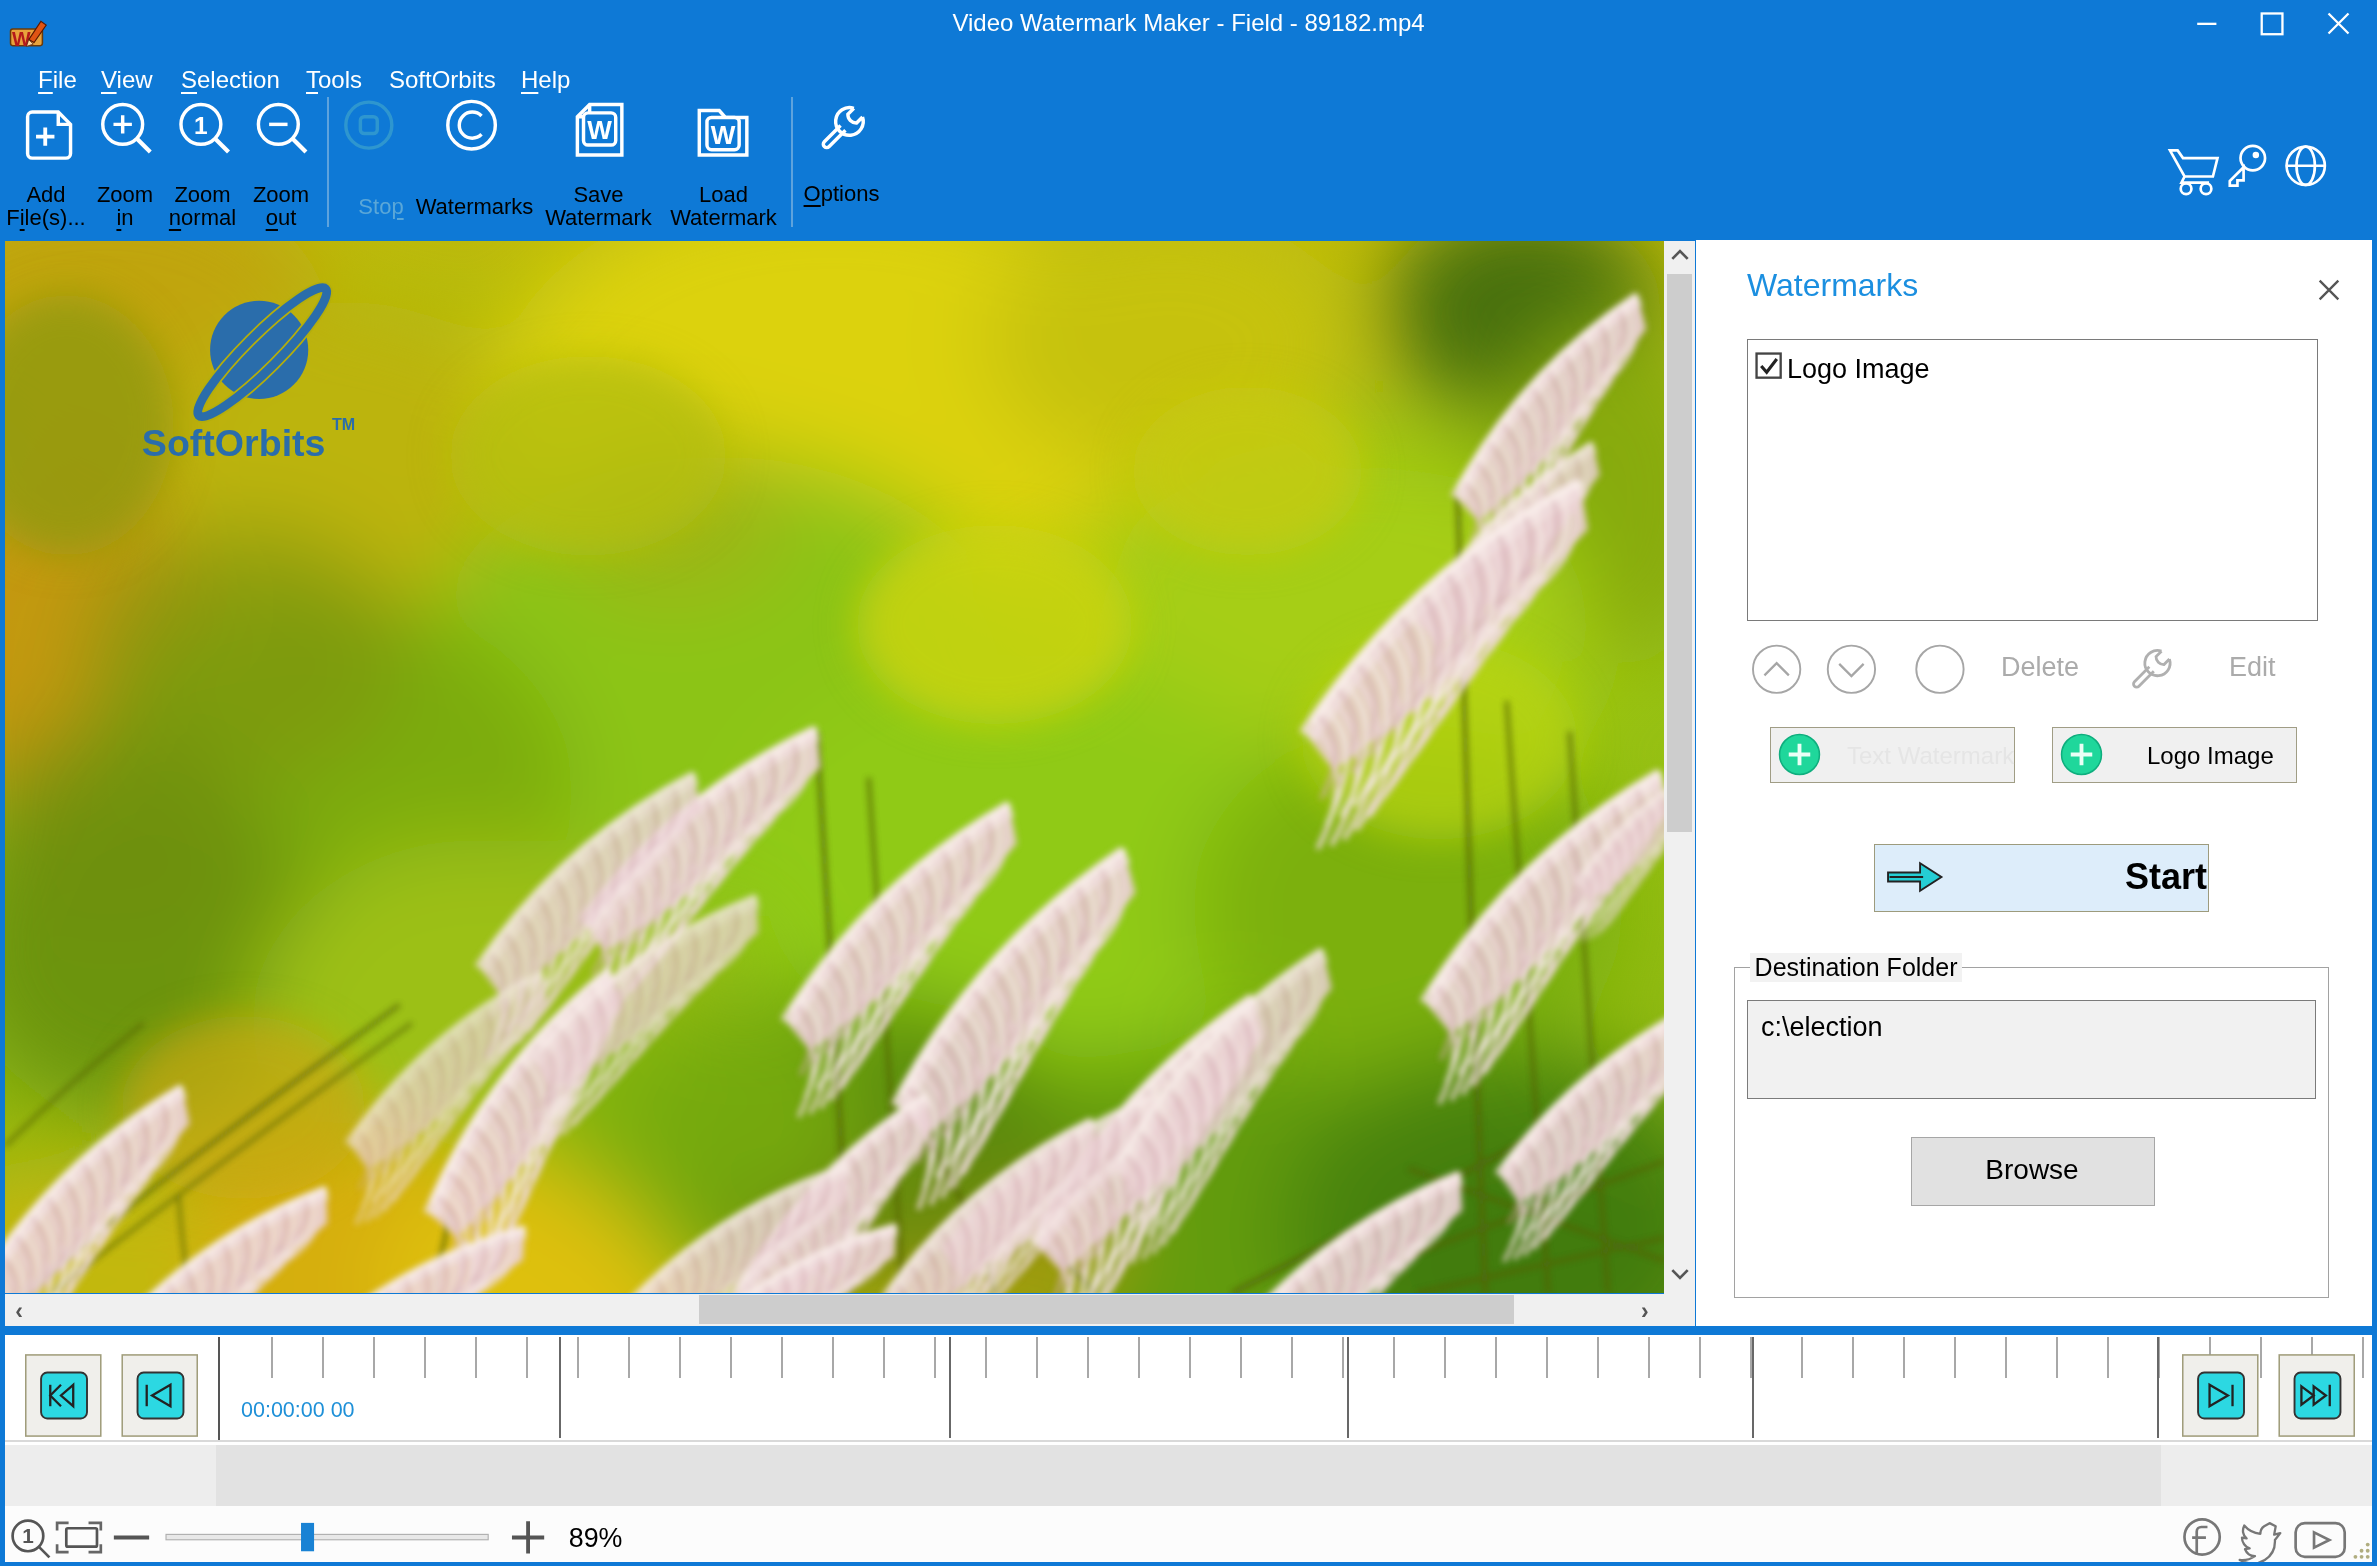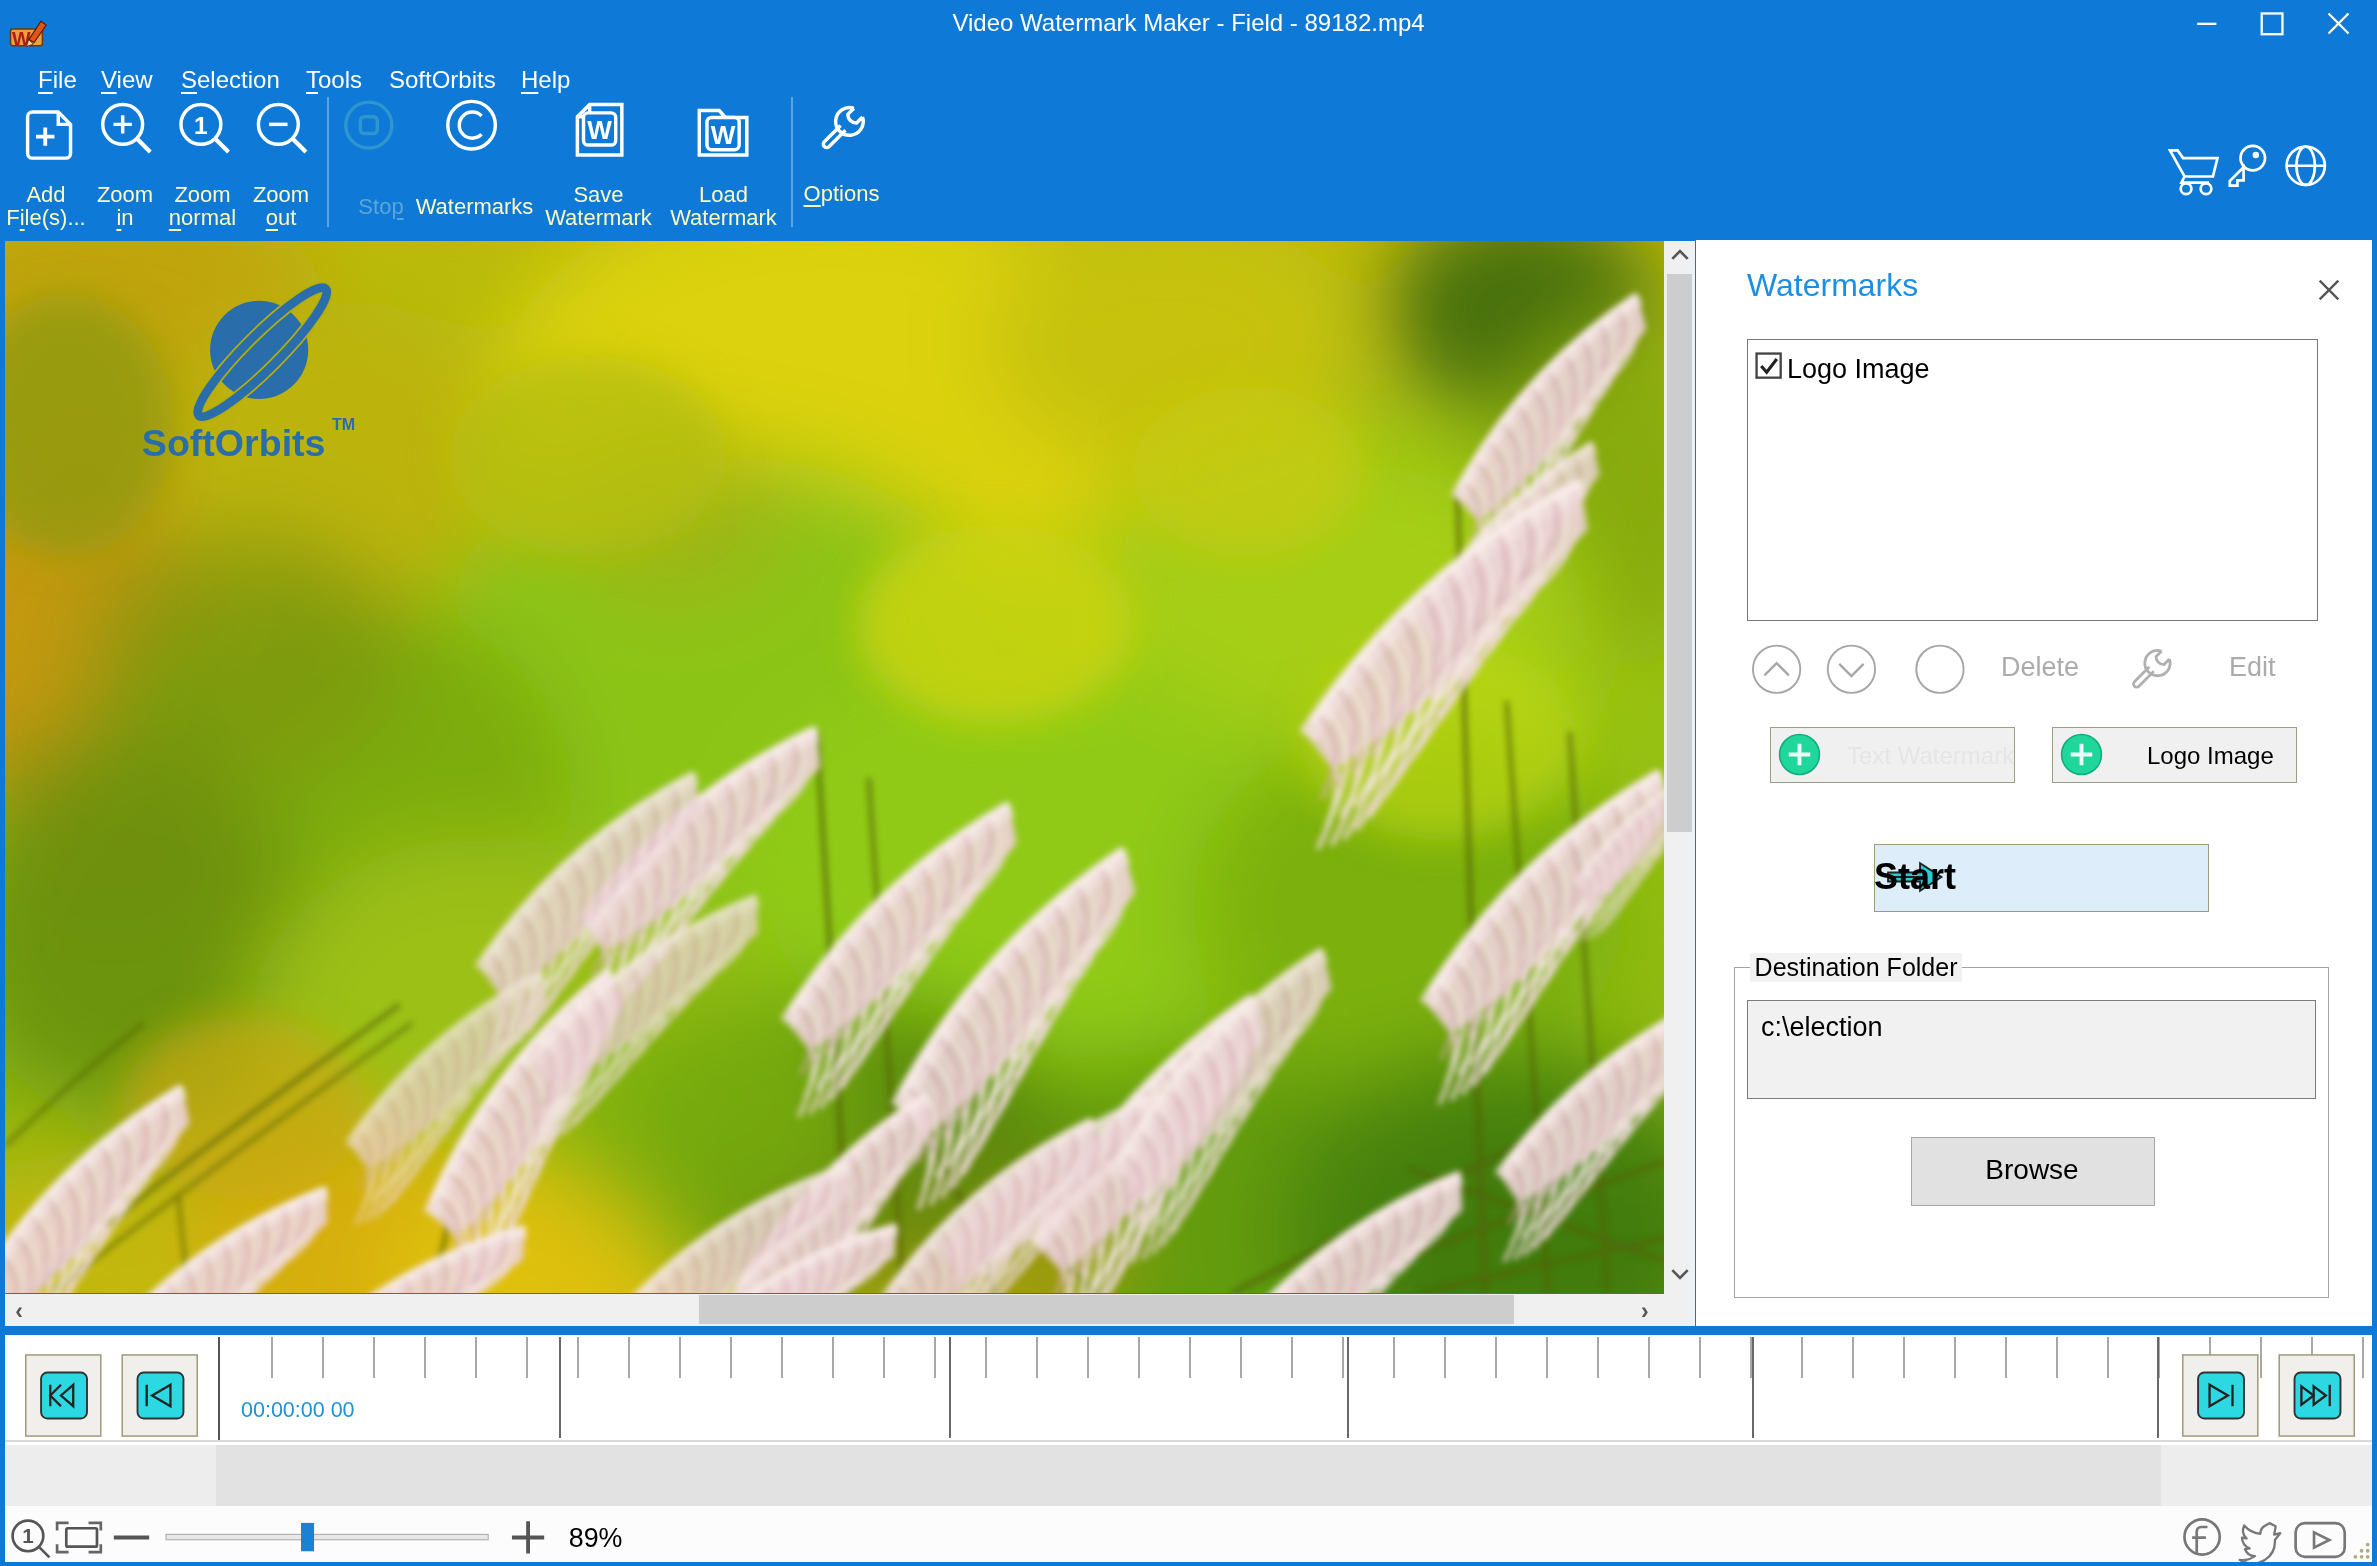--- a/index.html
+++ b/index.html
@@ -4,21 +4,21 @@
 <style>
 html,body{margin:0;padding:0;}
 body{width:2377px;height:1567px;position:relative;overflow:hidden;
   font-family:"Liberation Sans",sans-serif;background:#0e79d6;}
 .abs{position:absolute;}
 #chrome{left:0;top:0;width:2377px;height:240px;background:#0e79d6;}
 #title{left:0;top:9.2px;width:2377px;text-align:center;color:#fff;font-size:24px;}
 #menu{left:35px;top:66px;color:#fff;font-size:24px;}
 #menu span{margin-right:0px;}
 u{text-decoration:underline;text-underline-offset:3.8px;}
-.tlabel{color:#fef9c3;font-size:22px;text-align:center;line-height:23px;}
+.tlabel{color:#000000;font-size:22px;text-align:center;line-height:23px;}
 .tsep{width:1.5px;background:#5ea3dd;top:97px;height:130px;}
 #video{left:4.6px;top:241px;width:1660px;height:1052px;background:#8fae12;overflow:hidden;}
 #vscroll{left:1664px;top:241px;width:31px;height:1085px;background:#f0f0f0;}
 #vthumb{left:1667px;top:274px;width:25px;height:558px;background:#cdcdcd;}
 #hscroll{left:4.6px;top:1294px;width:1660px;height:32px;background:#f0f0f0;}
 #hthumb{left:699px;top:1295px;width:815px;height:29px;background:#cdcdcd;}
 #corner{left:1664px;top:1294px;width:31px;height:32px;background:#f0f0f0;}
 #panel{left:1696px;top:240px;width:676px;height:1086px;background:#ffffff;}
 #blueband{left:0;top:1326px;width:2377px;height:9.2px;background:#0e79d6;}
 #timeline{left:4.6px;top:1335px;width:2368px;height:110px;background:#ffffff;}
@@ -348,21 +348,21 @@
   <path d="M28 14 v28 M14 28 h28" stroke="#eafff6" stroke-width="5"></path>
 </svg>
 <div class="abs" style="left:1847px;top:742px;font-size:24px;color:#e5e5e5;">Text Watermark</div>
 <div class="abs" style="left:2147px;top:742px;font-size:24px;color:#000;">Logo Image</div>
 
 <div class="abs" style="left:1874px;top:844px;width:333px;height:66px;background:#ddedfa;border:1.5px solid #9d9b7d;"></div>
 <svg class="abs" style="left:1885px;top:857px" width="61" height="40" viewBox="0 0 80 52">
   <path d="M4 20 h42 v-12 l28 18 -28 18 v-12 h-42 z" fill="#25cdd4" stroke="#222" stroke-width="2.5"></path>
   <path d="M6 26 h44" stroke="#222" stroke-width="2.5"></path>
 </svg>
-<div class="abs" style="left:1874px;top:856px;width:333px;text-align:left;font-size:36px;font-weight:bold;color:#000;">Start</div>
+<div class="abs" style="left:1874px;top:856px;width:333px;text-align:right;font-size:36px;font-weight:bold;color:#000;">Start</div>
 
 <div class="abs" style="left:1734px;top:967px;width:593px;height:329px;border:1.5px solid #a2a2a2;"></div>
 <div class="abs" style="left:1750px;top:953px;font-size:25px;color:#000;background:#f2f2f2;padding:0 4.6px;">Destination Folder</div>
 <div class="abs" style="left:1747px;top:1000px;width:567px;height:97px;background:#f1f1f1;border:1.5px solid #7b7b7b;"></div>
 <div class="abs" style="left:1761px;top:1012px;font-size:27px;color:#000;">c:\election</div>
 <div class="abs" style="left:1911px;top:1137px;width:242px;height:67px;background:#e1e1e1;border:1.5px solid #a6a6a6;"></div>
 <div class="abs" style="left:1911px;top:1154px;width:242px;text-align:center;font-size:28px;color:#000;">Browse</div>
 
 <div id="blueband" class="abs"></div>
 <div id="timeline" class="abs"></div>

